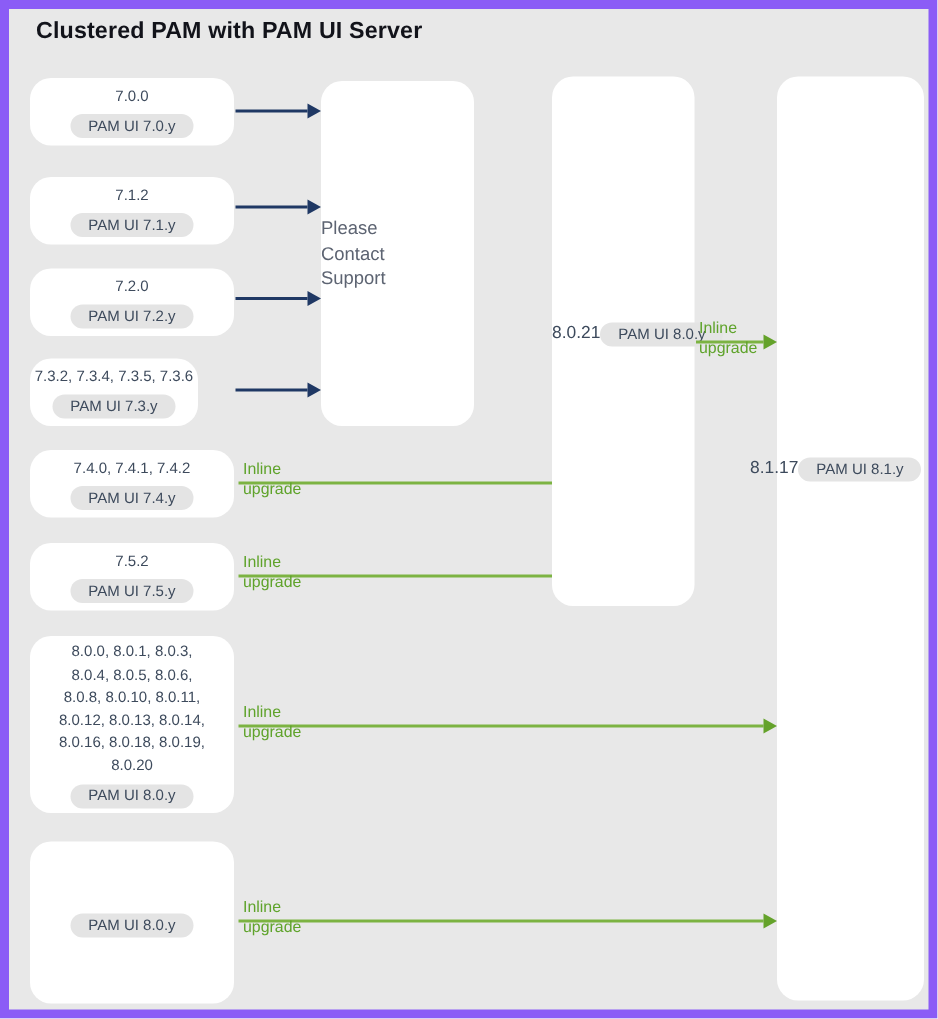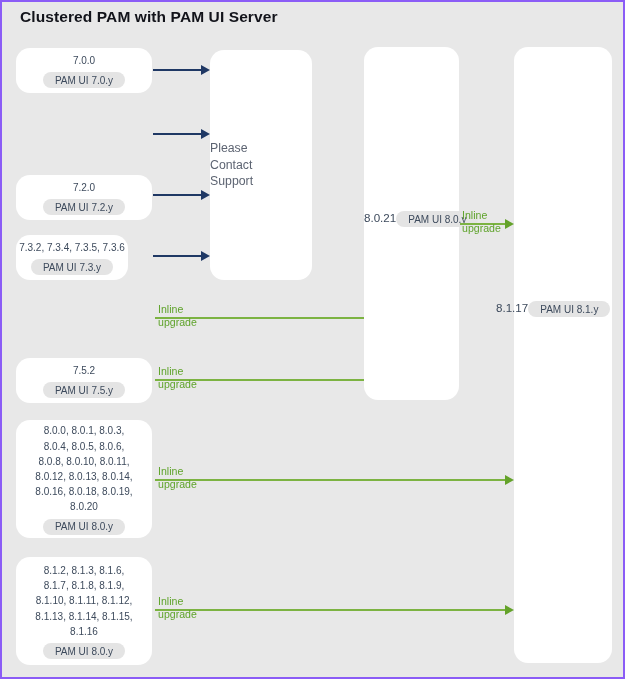--- a/index.html
+++ b/index.html
@@ -9,21 +9,21 @@
   }
   body {
     font-family: "Liberation Sans", sans-serif;
   }
   #page {
     position: relative;
     width: 625px;
     height: 679px;
     background: #e8e8e8;
     box-sizing: border-box;
-    border: 2px solid #8b5cf6;
+    border: 6px solid #8b5cf6;
     overflow: hidden;
   }
   #title {
     position: absolute;
     left: 18px;
     top: 6px;
     font-size: 15.5px;
     font-weight: bold;
     color: #12131a;
     letter-spacing: 0.1px;
@@ -131,53 +131,56 @@
 
   <div class="lane" style="left:362px; top:45px; width:95px; height:353px;"></div>
 
   <div class="lane" style="left:512px; top:45px; width:98px; height:616px;"></div>
 
   <div class="srcbox" style="left:14px; top:46px; width:136px; height:45px;">
     <div class="vers">7.0.0</div>
     <div class="pill">PAM UI 7.0.y</div>
   </div>
 
+  <div class="srcbox" style="left:14px; top:112px; width:136px; height:45px;">
+    <div class="vers">7.1.2</div>
+    <div class="pill">PAM UI 7.1.y</div>
+  </div>
 
   <div class="srcbox" style="left:14px; top:173px; width:136px; height:45px;">
     <div class="vers">7.2.0</div>
     <div class="pill">PAM UI 7.2.y</div>
   </div>
 
   <div class="srcbox" style="left:14px; top:233px; width:112px; height:45px;">
     <div class="vers">7.3.2, 7.3.4, 7.3.5, 7.3.6</div>
     <div class="pill">PAM UI 7.3.y</div>
   </div>
 
+  <div class="srcbox" style="left:14px; top:294px; width:136px; height:45px;">
+    <div class="vers">7.4.0, 7.4.1, 7.4.2</div>
+    <div class="pill">PAM UI 7.4.y</div>
+  </div>
 
   <div class="srcbox" style="left:14px; top:356px; width:136px; height:45px;">
     <div class="vers">7.5.2</div>
     <div class="pill">PAM UI 7.5.y</div>
   </div>
 
   <div class="srcbox" style="left:14px; top:418px; width:136px; height:118px;">
     <div class="vers">8.0.0, 8.0.1, 8.0.3,
 8.0.4, 8.0.5, 8.0.6,
 8.0.8, 8.0.10, 8.0.11,
 8.0.12, 8.0.13, 8.0.14,
 8.0.16, 8.0.18, 8.0.19,
 8.0.20</div>
     <div class="pill">PAM UI 8.0.y</div>
   </div>
 
   <div class="srcbox" style="left:14px; top:555px; width:136px; height:108px;">
-    <div class="vers">8.1.2, 8.1.3, 8.1.6,
-8.1.7, 8.1.8, 8.1.9,
-8.1.10, 8.1.11, 8.1.12,
-8.1.13, 8.1.14, 8.1.15,
-8.1.16</div>
     <div class="pill">PAM UI 8.0.y</div>
   </div>
 
   <div class="support-text" style="left:208px; top:138px; width:102px;">Please
 Contact
 Support</div>
 
   <div class="lanelabel" style="left:362px; top:205px; width:95px;">
     <div class="vnum">8.0.21</div>
     <div class="pill">PAM UI 8.0.y</div>

